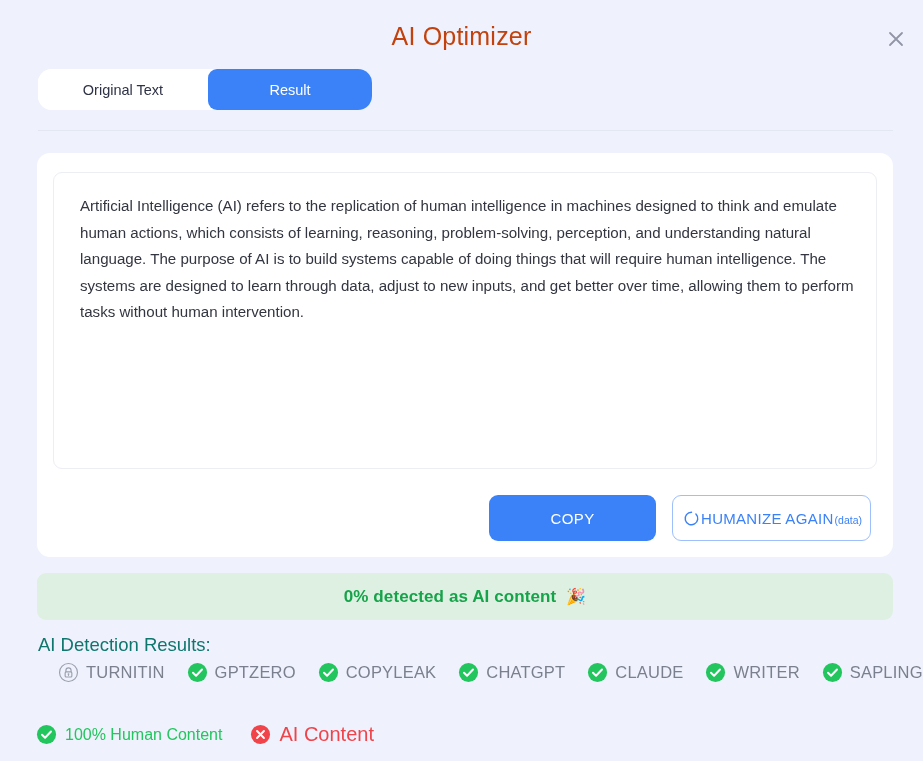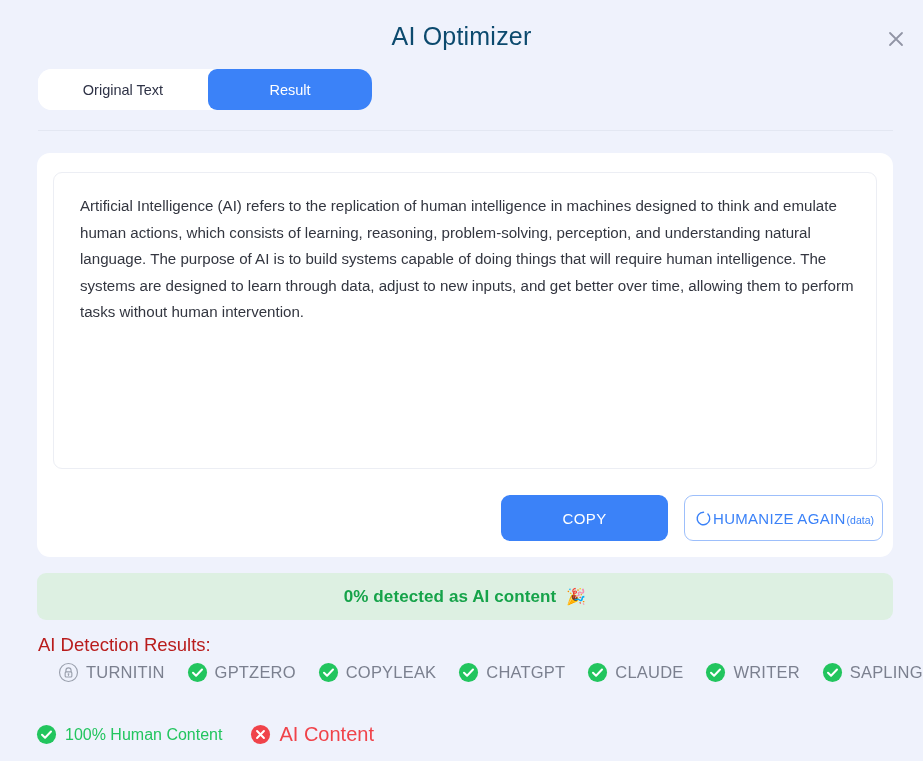--- a/index.html
+++ b/index.html
@@ -19,21 +19,21 @@
   }
 
   
   .modal-title {
     position: absolute;
     top: 22px;
     left: 0;
     width: 923px;
     text-align: center;
     font-size: 25px;
-    color: #0c4a6e;
+    color: #c2410c;
     font-weight: 400;
     letter-spacing: 0.2px;
   }
   .close-btn {
     position: absolute;
     top: 24px;
     right: 12px;
     width: 30px;
     height: 30px;
     display: flex;
@@ -124,21 +124,21 @@
   .card-actions {
     position: absolute;
     left: 0;
     top: 340px;
     width: 856px;
     height: 50px;
     display: flex;
     justify-content: flex-end;
     align-items: center;
     gap: 16px;
-    padding-right: 10px;
+    padding-right: 22px;
   }
   .btn {
     height: 46px;
     border-radius: 9px;
     display: flex;
     align-items: center;
     justify-content: center;
     font-size: 15px;
     cursor: pointer;
     user-select: none;
@@ -188,21 +188,21 @@
     letter-spacing: 0.1px;
   }
   .banner-emoji { font-size: 16px; line-height: 1; }
 
   
   .results-title {
     position: absolute;
     top: 634px;
     left: 38px;
     font-size: 18.5px;
-    color: #b91c1c;
+    color: #0f766e;
     font-weight: 400;
   }
   .detector-row {
     position: absolute;
     top: 655px;
     left: 58px;
     width: 850px;
     height: 28px;
     display: flex;
     align-items: flex-end;

